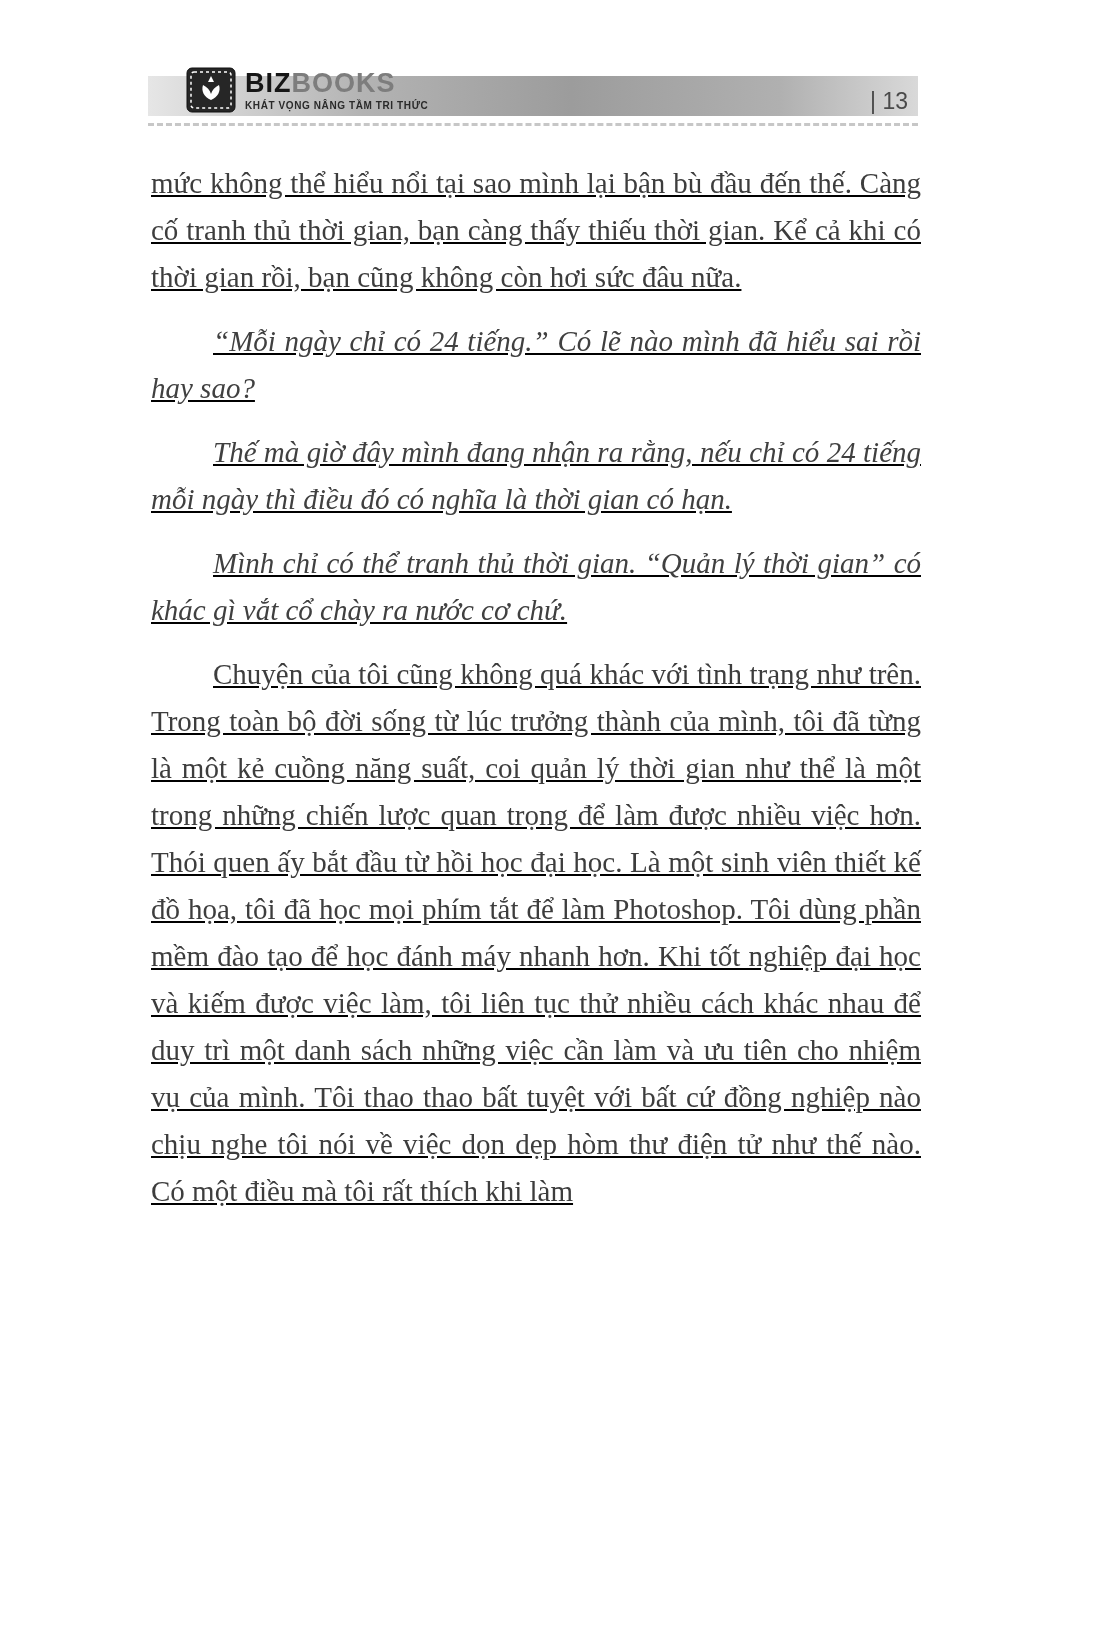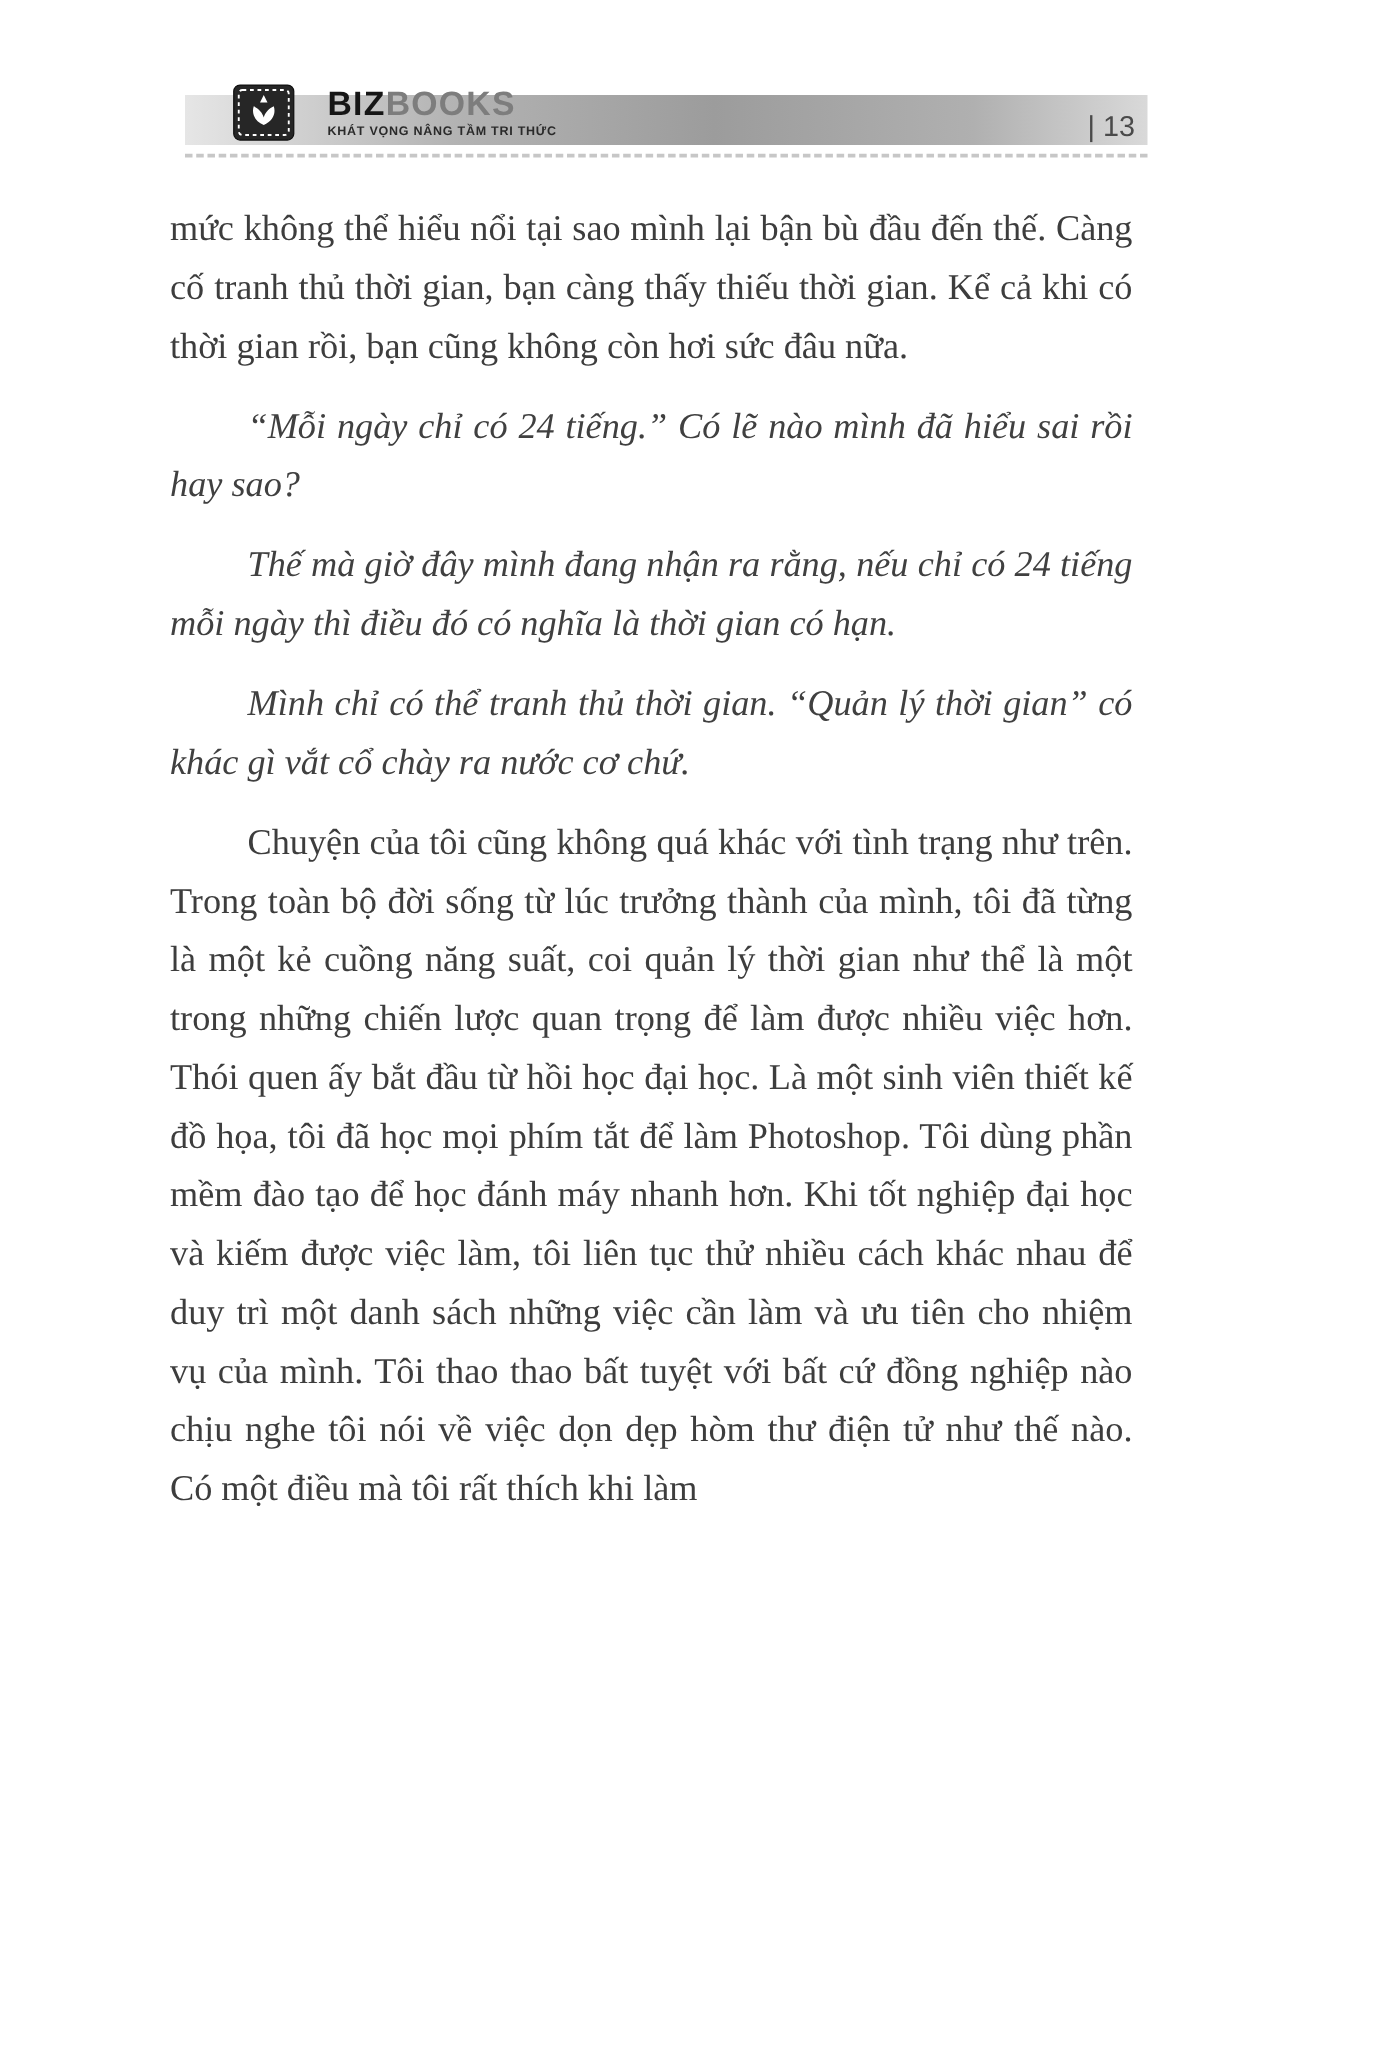--- a/index.html
+++ b/index.html
@@ -31,21 +31,21 @@
     margin-top: 7px;
     height: 0;
     border-top: 3px dashed #c7c7c7;
   }
   .logo {
     position: absolute;
     left: 6px;
     top: -9px;
     display: flex;
     align-items: center;
-    gap: 26px;
+    gap: 9px;
     padding-left: 32px;
   }
   .logo-stamp {
     width: 50px;
     height: 46px;
     display: block;
   }
   .logo-text { font-family: "Liberation Sans", sans-serif; line-height: 1; }
   .logo-word { font-size: 27px; font-weight: 700; letter-spacing: 1px; }
   .logo-biz { color: #161616; }
@@ -65,23 +65,24 @@
     display: flex;
     align-items: center;
     font-family: "Liberation Sans", sans-serif;
     font-size: 23px;
     color: #4a4a4a;
   }
 
   
   .content {
     position: absolute;
-    left: 136px;
+    left: 151px;
     width: 770px;
     top: 160px;
+    text-decoration: underline;
   }
   .para {
     margin: 0 0 17px 0;
     font-size: 29px;
     line-height: 47px;
     color: #3d3d3d;
     text-align: justify;
   }
   .para.indent { text-indent: 62px; }
   .para.italic { font-style: italic; color: #404040; }

